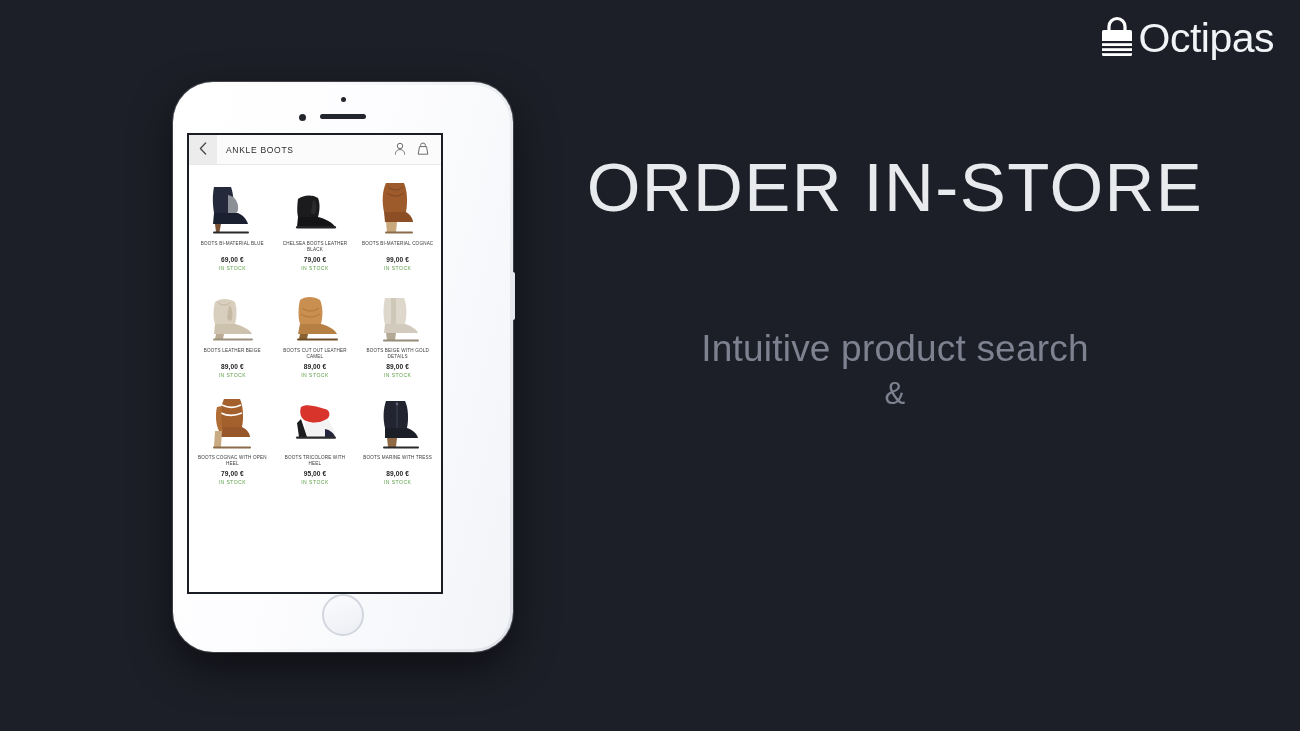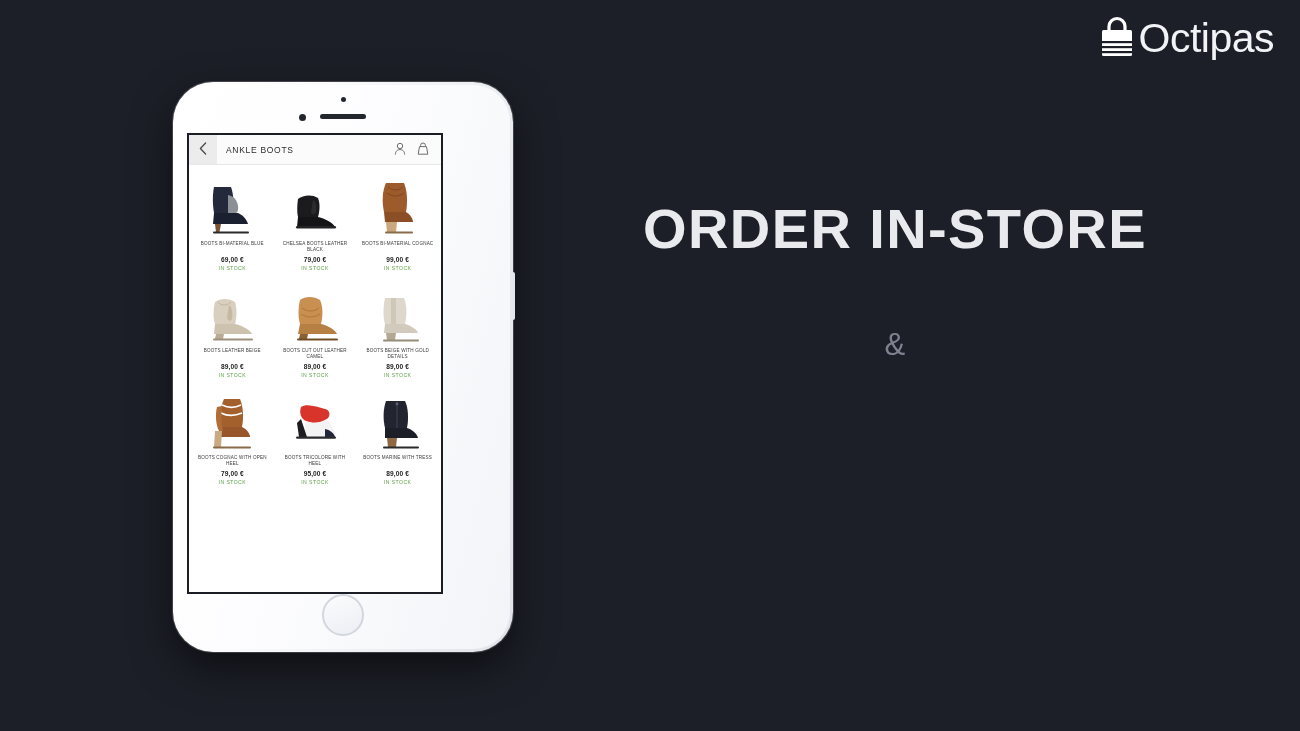--- a/index.html
+++ b/index.html
@@ -196,25 +196,24 @@
   }
 
   
   .headline {
     position: absolute;
     left: 520px;
     right: 30px;
     top: 152px;
     text-align: center;
     color: #e9eaee;
-    font-size: 56px;
-    font-weight: 700;
+    font-size: 69px;
+    font-weight: 400;
     letter-spacing: 1.4px;
     line-height: 1.05;
-    margin-top: 48px;
   }
   .subcopy {
     position: absolute;
     left: 520px;
     right: 30px;
     top: 324px;
     text-align: center;
     color: #7e8290;
     font-size: 37px;
     font-weight: 300;
@@ -420,14 +419,15 @@
 
     </div>
   </div>
 
   <div class="home-button"></div>
 </div>
 
 <div class="headline">ORDER IN-STORE</div>
 
 <div class="subcopy">
+  <span>Intuitive product search</span>
   <span class="sub-amp">&amp;</span>
 </div>
 
 </body></html>

